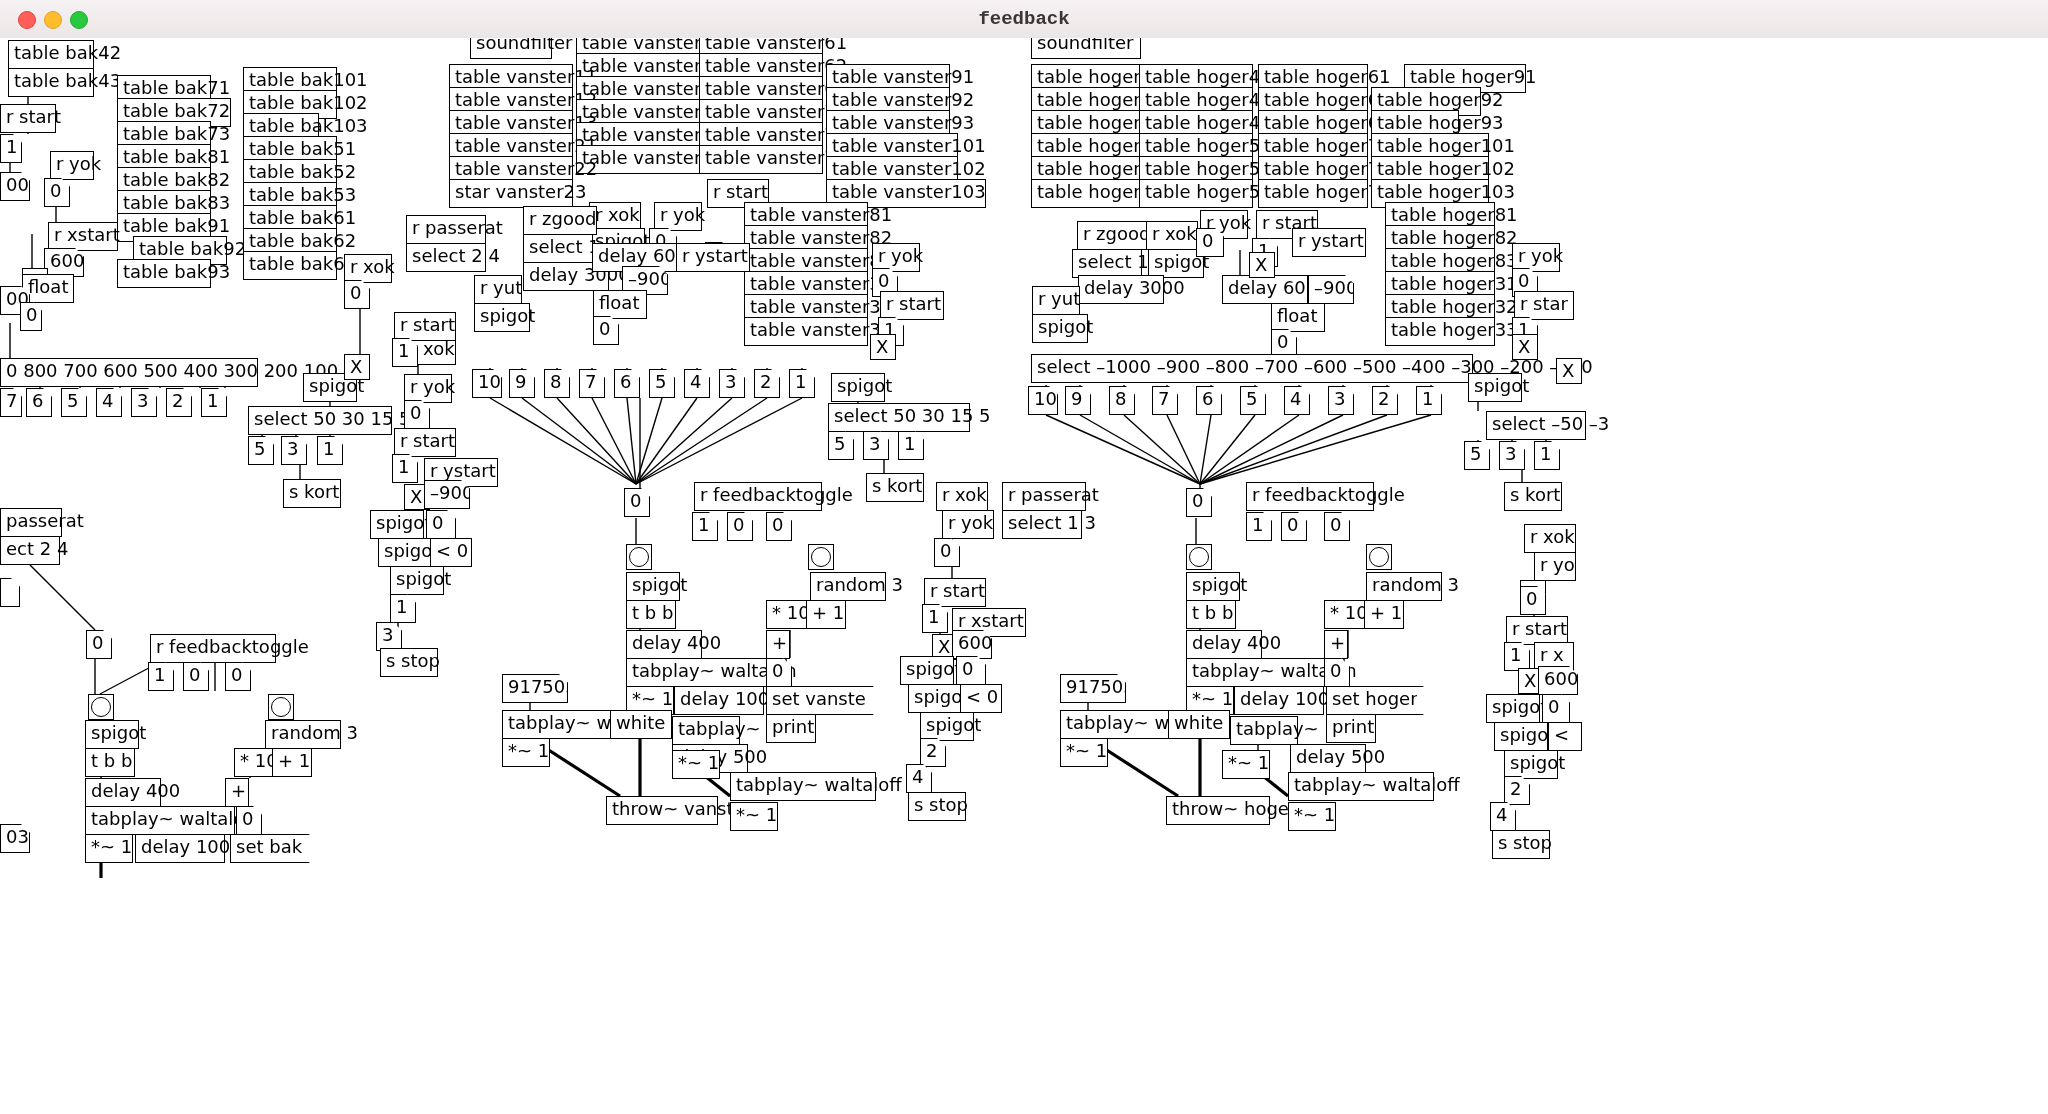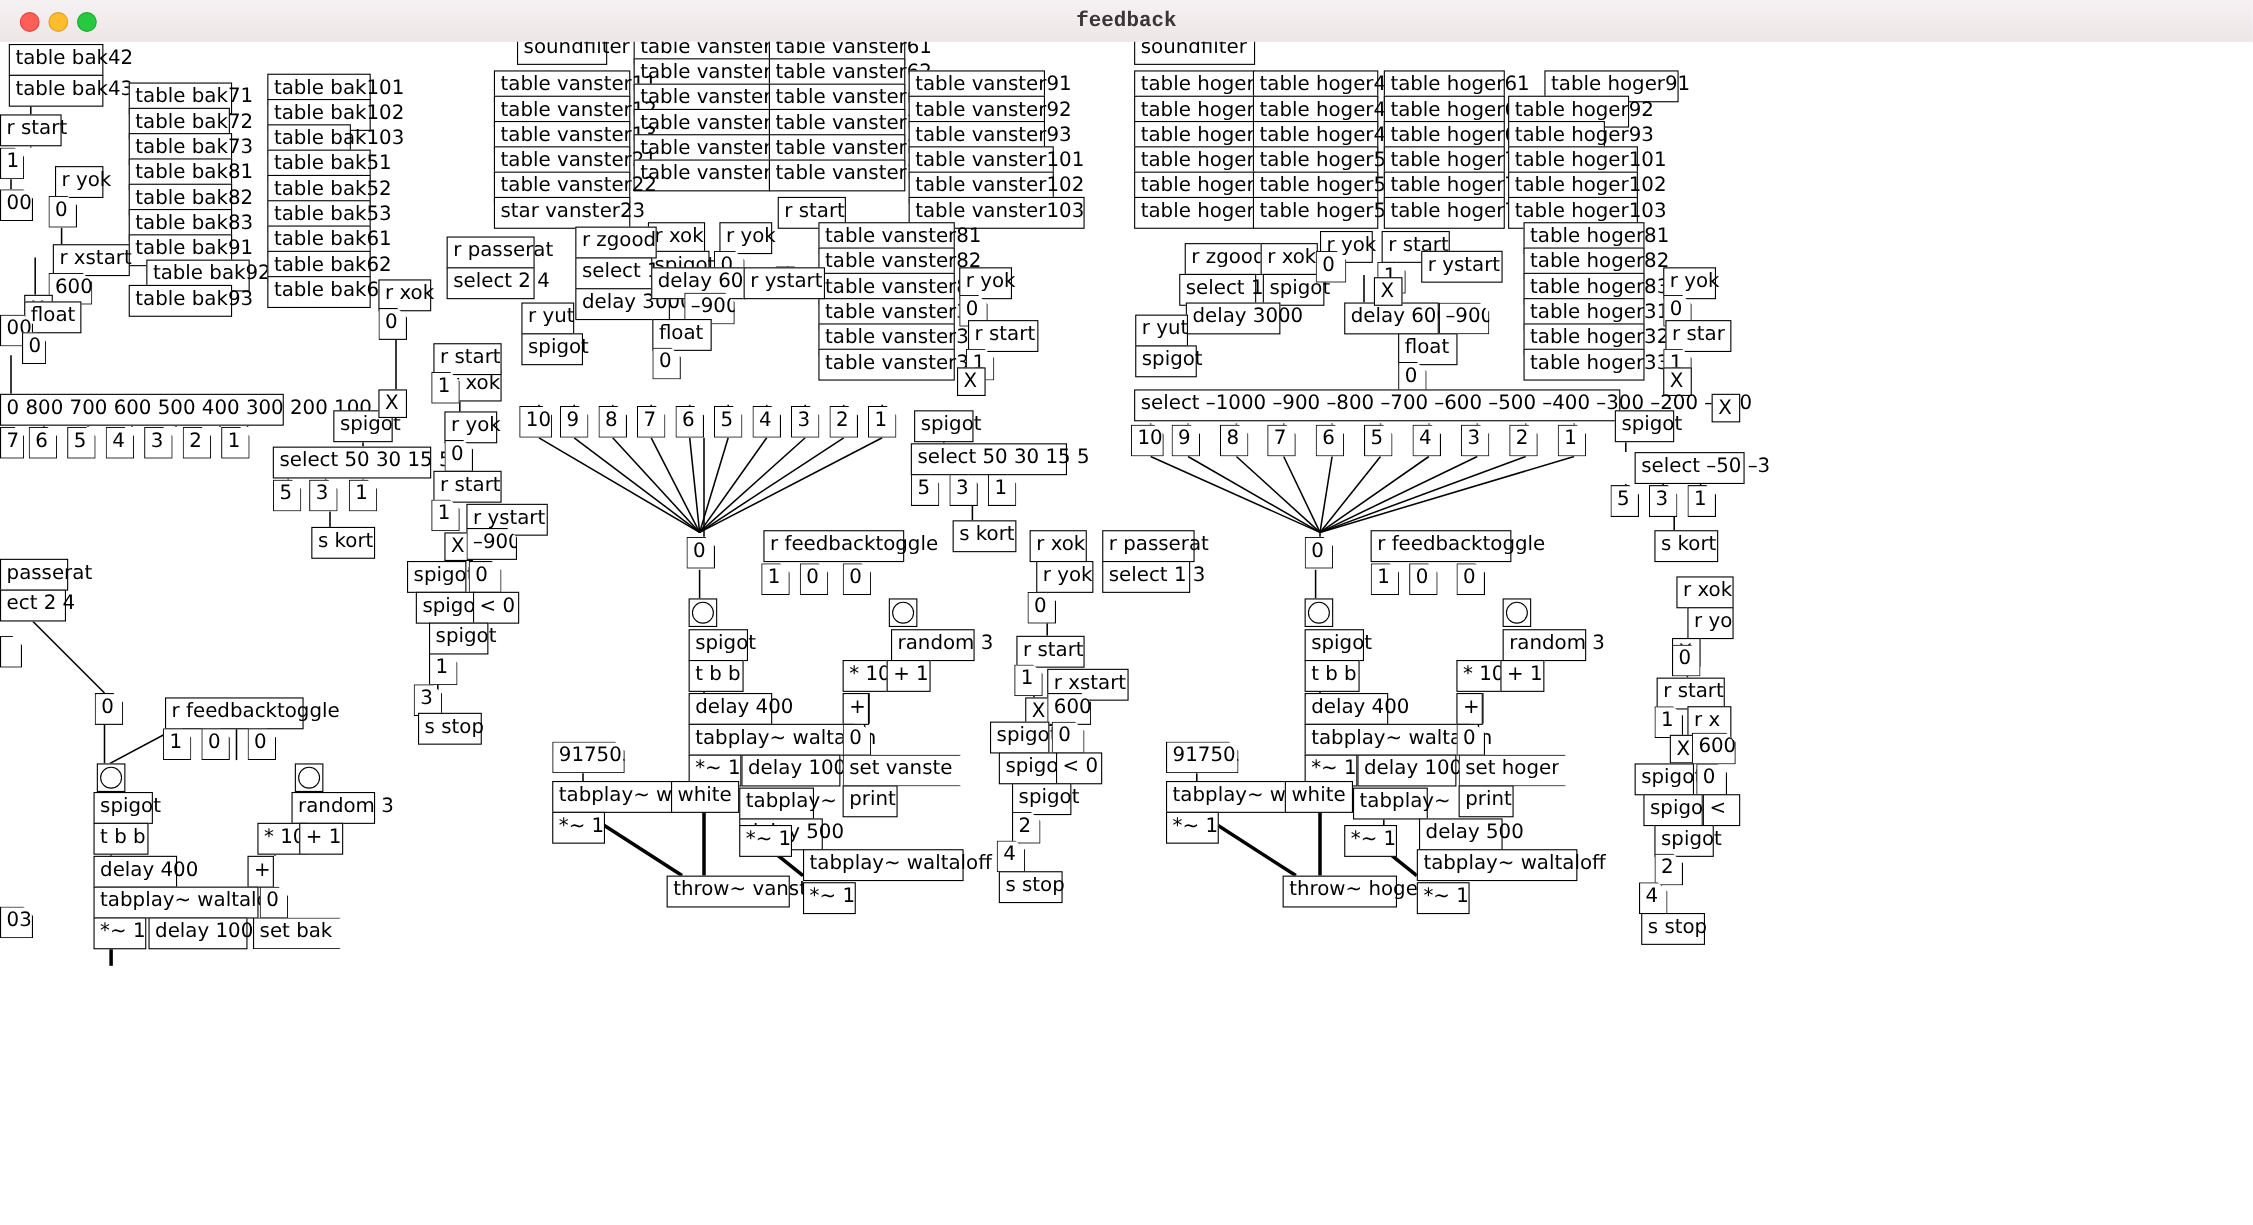--- a/index.html
+++ b/index.html
@@ -240,21 +240,21 @@
       <line x1="1088" y1="700" x2="1178" y2="758" class="sig"></line>
       <line x1="101" y1="796" x2="101" y2="840" class="sig"></line>
       <line x1="640" y1="648" x2="640" y2="676" class="sig"></line>
       <line x1="1200" y1="648" x2="1200" y2="676" class="sig"></line>
       <line x1="700" y1="734" x2="730" y2="758" class="sig"></line>
       <line x1="1258" y1="734" x2="1288" y2="758" class="sig"></line>
     </svg>
 <div class="obj" style="left: 8px; top: 2px; width: 86px;">table bak42</div>
     <div class="obj" style="left: 8px; top: 30px; width: 86px;">table bak43</div>
     <div class="obj" style="left: 117px; top: 37px; width: 94px;">table bak71</div>
-    <div class="obj" style="left: 117px; top: 60px; width: 92px;">table bak72</div>
+    <div class="obj" style="left: 117px; top: 60px; width: 114px;">table bak72</div>
     <div class="obj" style="left: 117px; top: 83px; width: 94px;">table bak73</div>
     <div class="obj" style="left: 117px; top: 106px; width: 94px;">table bak81</div>
     <div class="obj" style="left: 117px; top: 129px; width: 94px;">table bak82</div>
     <div class="obj" style="left: 117px; top: 152px; width: 94px;">table bak83</div>
     <div class="obj" style="left: 117px; top: 175px; width: 94px;">table bak91</div>
     <div class="obj" style="left: 117px; top: 198px; width: 94px; margin-left: 16px;">table bak92</div>
     <div class="obj" style="left: 117px; top: 221px; width: 94px;">table bak93</div>
     <div class="obj" style="left: 243px; top: 29px; width: 94px;">table bak101</div>
     <div class="obj" style="left: 243px; top: 52px; width: 94px;">table bak102</div>
     <div class="obj" style="left: 243px; top: 75px; width: 76px;">table bak103</div>

